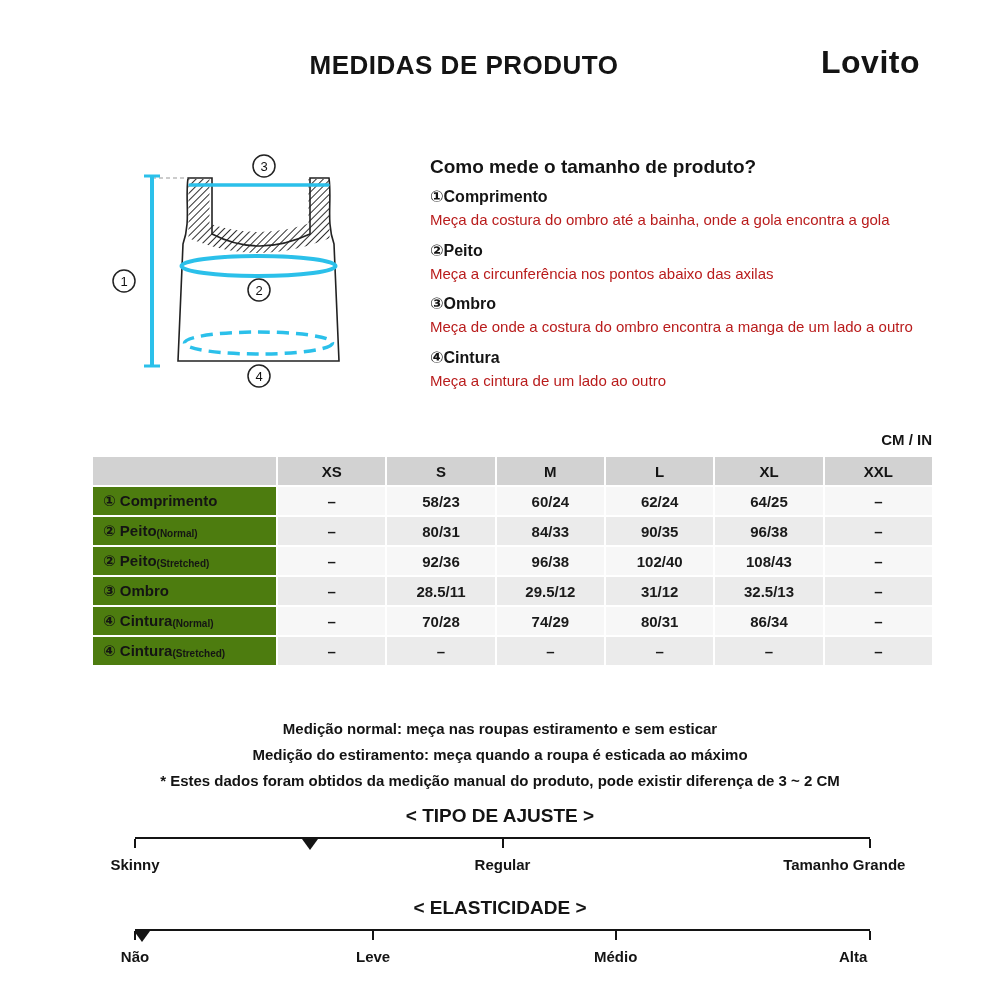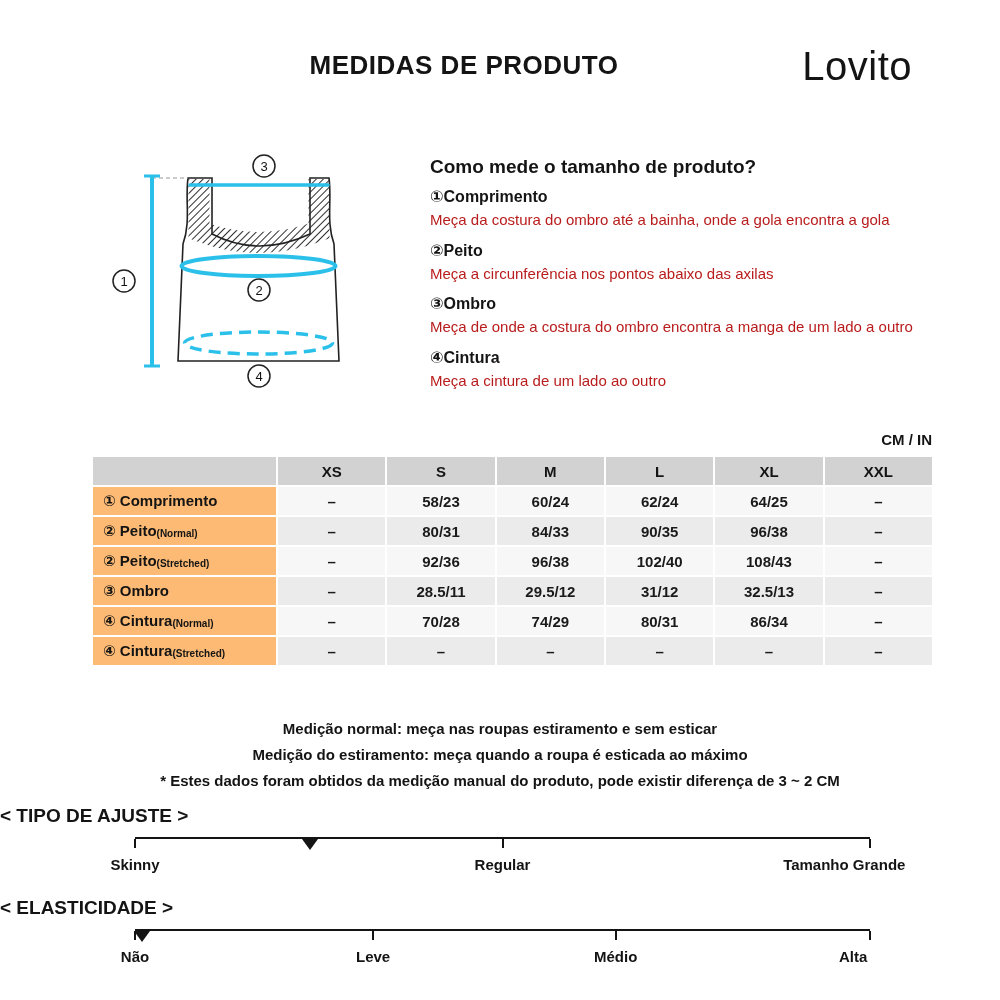--- a/index.html
+++ b/index.html
@@ -1,37 +1,37 @@
 <!DOCTYPE html>
 <html style="--accent: #2bc0ea;"><head>
 <meta charset="utf-8">
 <style>
   :root { --accent:#2bc0ea; }
   html,body{width:1000px;height:1000px;margin:0;padding:0;background:#fff;}
   body{font-family:"Liberation Sans","DejaVu Sans",sans-serif;color:#141414;position:relative;overflow:hidden;}
   .abs{position:absolute;}
   .title{top:50px;left:0;width:928px;text-align:center;font-size:26px;font-weight:bold;letter-spacing:.5px;}
-  .brand{top:44px;right:88px;font-size:40px;font-weight:normal;letter-spacing:.5px;}
+  .brand{top:44px;right:80px;font-size:32px;font-weight:bold;letter-spacing:.5px;}
   .diagram{left:95px;top:138px;}
   .howto{left:430px;top:156px;width:505px;}
   .howto-heading{font-size:19px;font-weight:bold;margin-bottom:8px;}
   .item-label{font-size:16px;font-weight:bold;margin-top:9px;}
   .item-desc{font-size:15px;color:#b91c1c;line-height:1.5;margin-top:3px;}
   .cmin{left:93px;top:431px;width:839px;text-align:right;font-size:15px;font-weight:bold;}
   .size-table{left:93px;top:457px;width:839px;display:flex;flex-direction:column;gap:2px;}
   .t-row{display:flex;gap:2px;}
   .t-cell{height:28px;flex:1;display:flex;align-items:center;justify-content:center;font-size:15px;background:#f7f7f7;}
   .t-row .t-cell:first-child{flex:0 0 173px;justify-content:flex-start;padding-left:10px;}
   .t-head .t-cell{background:#d2d2d2;font-weight:bold;}
   .t-alt .t-cell{background:#ebebeb;}
-  .t-cell.t-label{background:#fdba74;font-weight:bold;}
+  .t-cell.t-label{background:#4d7c0f;font-weight:bold;}
   .t-val{font-weight:bold;color:#1a1a1a;}
   .sub{font-size:10px;font-weight:bold;position:relative;top:2px;}
   .notes{top:716px;left:0;width:1000px;text-align:center;font-size:15px;font-weight:bold;line-height:26px;}
-  .scale-title{left:0;width:1000px;text-align:left;font-size:19px;font-weight:bold;}
+  .scale-title{left:0;width:1000px;text-align:center;font-size:19px;font-weight:bold;}
   #fit-title{top:805px;}
   #ela-title{top:897px;}
   .track{left:135px;width:735px;height:2px;background:#141414;}
   #fit-track{top:837px;}
   #ela-track{top:929px;}
   .tick{position:absolute;top:2px;width:2px;height:9px;background:#141414;transform:translateX(-50%);}
   .marker{position:absolute;top:2px;width:0;height:0;border-left:8px solid transparent;border-right:8px solid transparent;border-top:11px solid #141414;transform:translateX(-50%);}
   .scale-labels{left:135px;width:735px;height:22px;}
   #fit-labels{top:856px;}
   #ela-labels{top:948px;}

